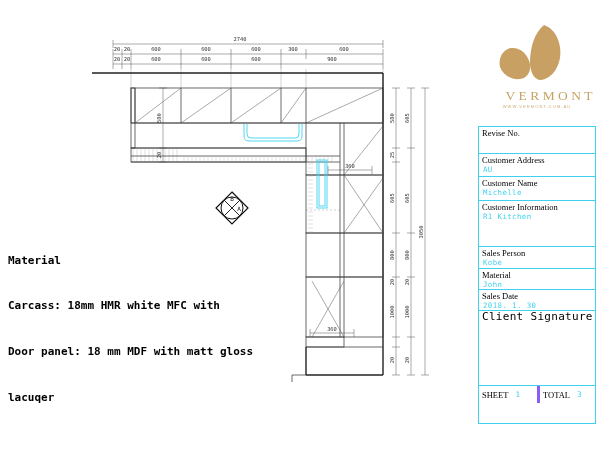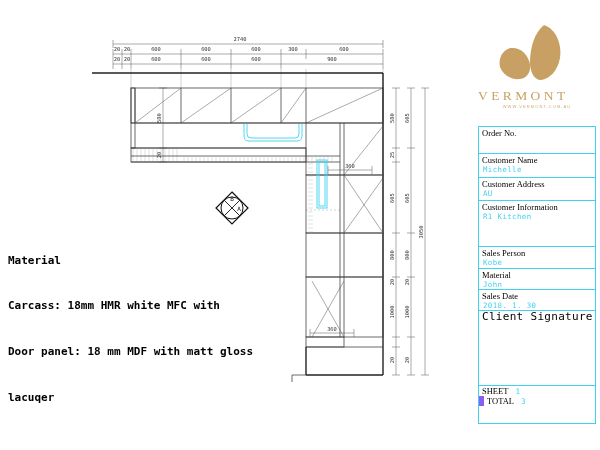--- a/index.html
+++ b/index.html
@@ -56,21 +56,21 @@
     left: 478px;
     top: 22px;
     width: 118px;
     height: 100px;
   }
   .logo-word {
     position: absolute;
     left: 0;
     top: 66px;
     width: 118px;
-    text-align: left;
+    text-align: right;
     font-family: "Liberation Serif", serif;
     font-size: 13.5px;
     letter-spacing: 3.4px;
     color: #c8a264;
   }
   .logo-url {
     position: absolute;
     left: 0;
     top: 82px;
     width: 118px;
@@ -119,33 +119,32 @@
     display: block;
     padding-left: 1px;
     letter-spacing: 0.4px;
     white-space: nowrap;
   }
   .tb-foot {
     position: relative;
     height: 17px;
     box-sizing: border-box;
     display: flex;
-    flex-direction: column;
   }
   .tb-foot .cell {
     box-sizing: border-box;
     display: flex;
     align-items: center;
     padding-left: 3px;
     font-family: "Liberation Serif", serif;
     font-size: 8.5px;
     color: #000;
     white-space: nowrap;
   }
-  .tb-foot .cell.right { border-left: 5px solid #8b5cf6; }
+  .tb-foot .cell.right { border-left: 3px solid #8b5cf6; }
   .tb-foot .num {
     color: #3fd2f0;
     font-family: "DejaVu Sans Mono", monospace;
     font-size: 7.6px;
     padding-left: 7px;
   }
 </style>
 </head>
 <body>
 
@@ -461,32 +460,32 @@
       <path d="M66 3 C78 7 84 22 82 36 C80 48 72 57 63 58 C56 58 52 50 52 40 C52 25 57 10 66 3 Z" fill="#c9a063"></path>
       <path d="M33 26 C42 25 50 32 52 42 C53 50 49 56 42 57 C33 58 25 53 22 45 C20 36 25 27 33 26 Z" fill="#c9a063"></path>
     </svg>
     <div class="logo-word">VERMONT</div>
     <div class="logo-url">WWW.VERMONT.COM.AU</div>
   </div>
 
   <div class="titleblock">
 
     <div class="tb-row" style="height:27px">
-      <span class="tb-label">Order No.</span>
+      <span class="tb-label">Revise No.</span>
       <span class="tb-value"></span>
+    </div>
+
+    <div class="tb-row" style="height:23px">
+      <span class="tb-label">Customer Address</span>
+      <span class="tb-value">AU</span>
     </div>
 
     <div class="tb-row" style="height:24px">
       <span class="tb-label">Customer Name</span>
       <span class="tb-value">Michelle</span>
-    </div>
-
-    <div class="tb-row" style="height:23px">
-      <span class="tb-label">Customer Address</span>
-      <span class="tb-value">AU</span>
     </div>
 
     <div class="tb-row" style="height:46px">
       <span class="tb-label">Customer Information</span>
       <span class="tb-value">R1 Kitchen</span>
     </div>
 
     <div class="tb-row" style="height:22px">
       <span class="tb-label">Sales Person</span>
       <span class="tb-value">Kobe</span>

